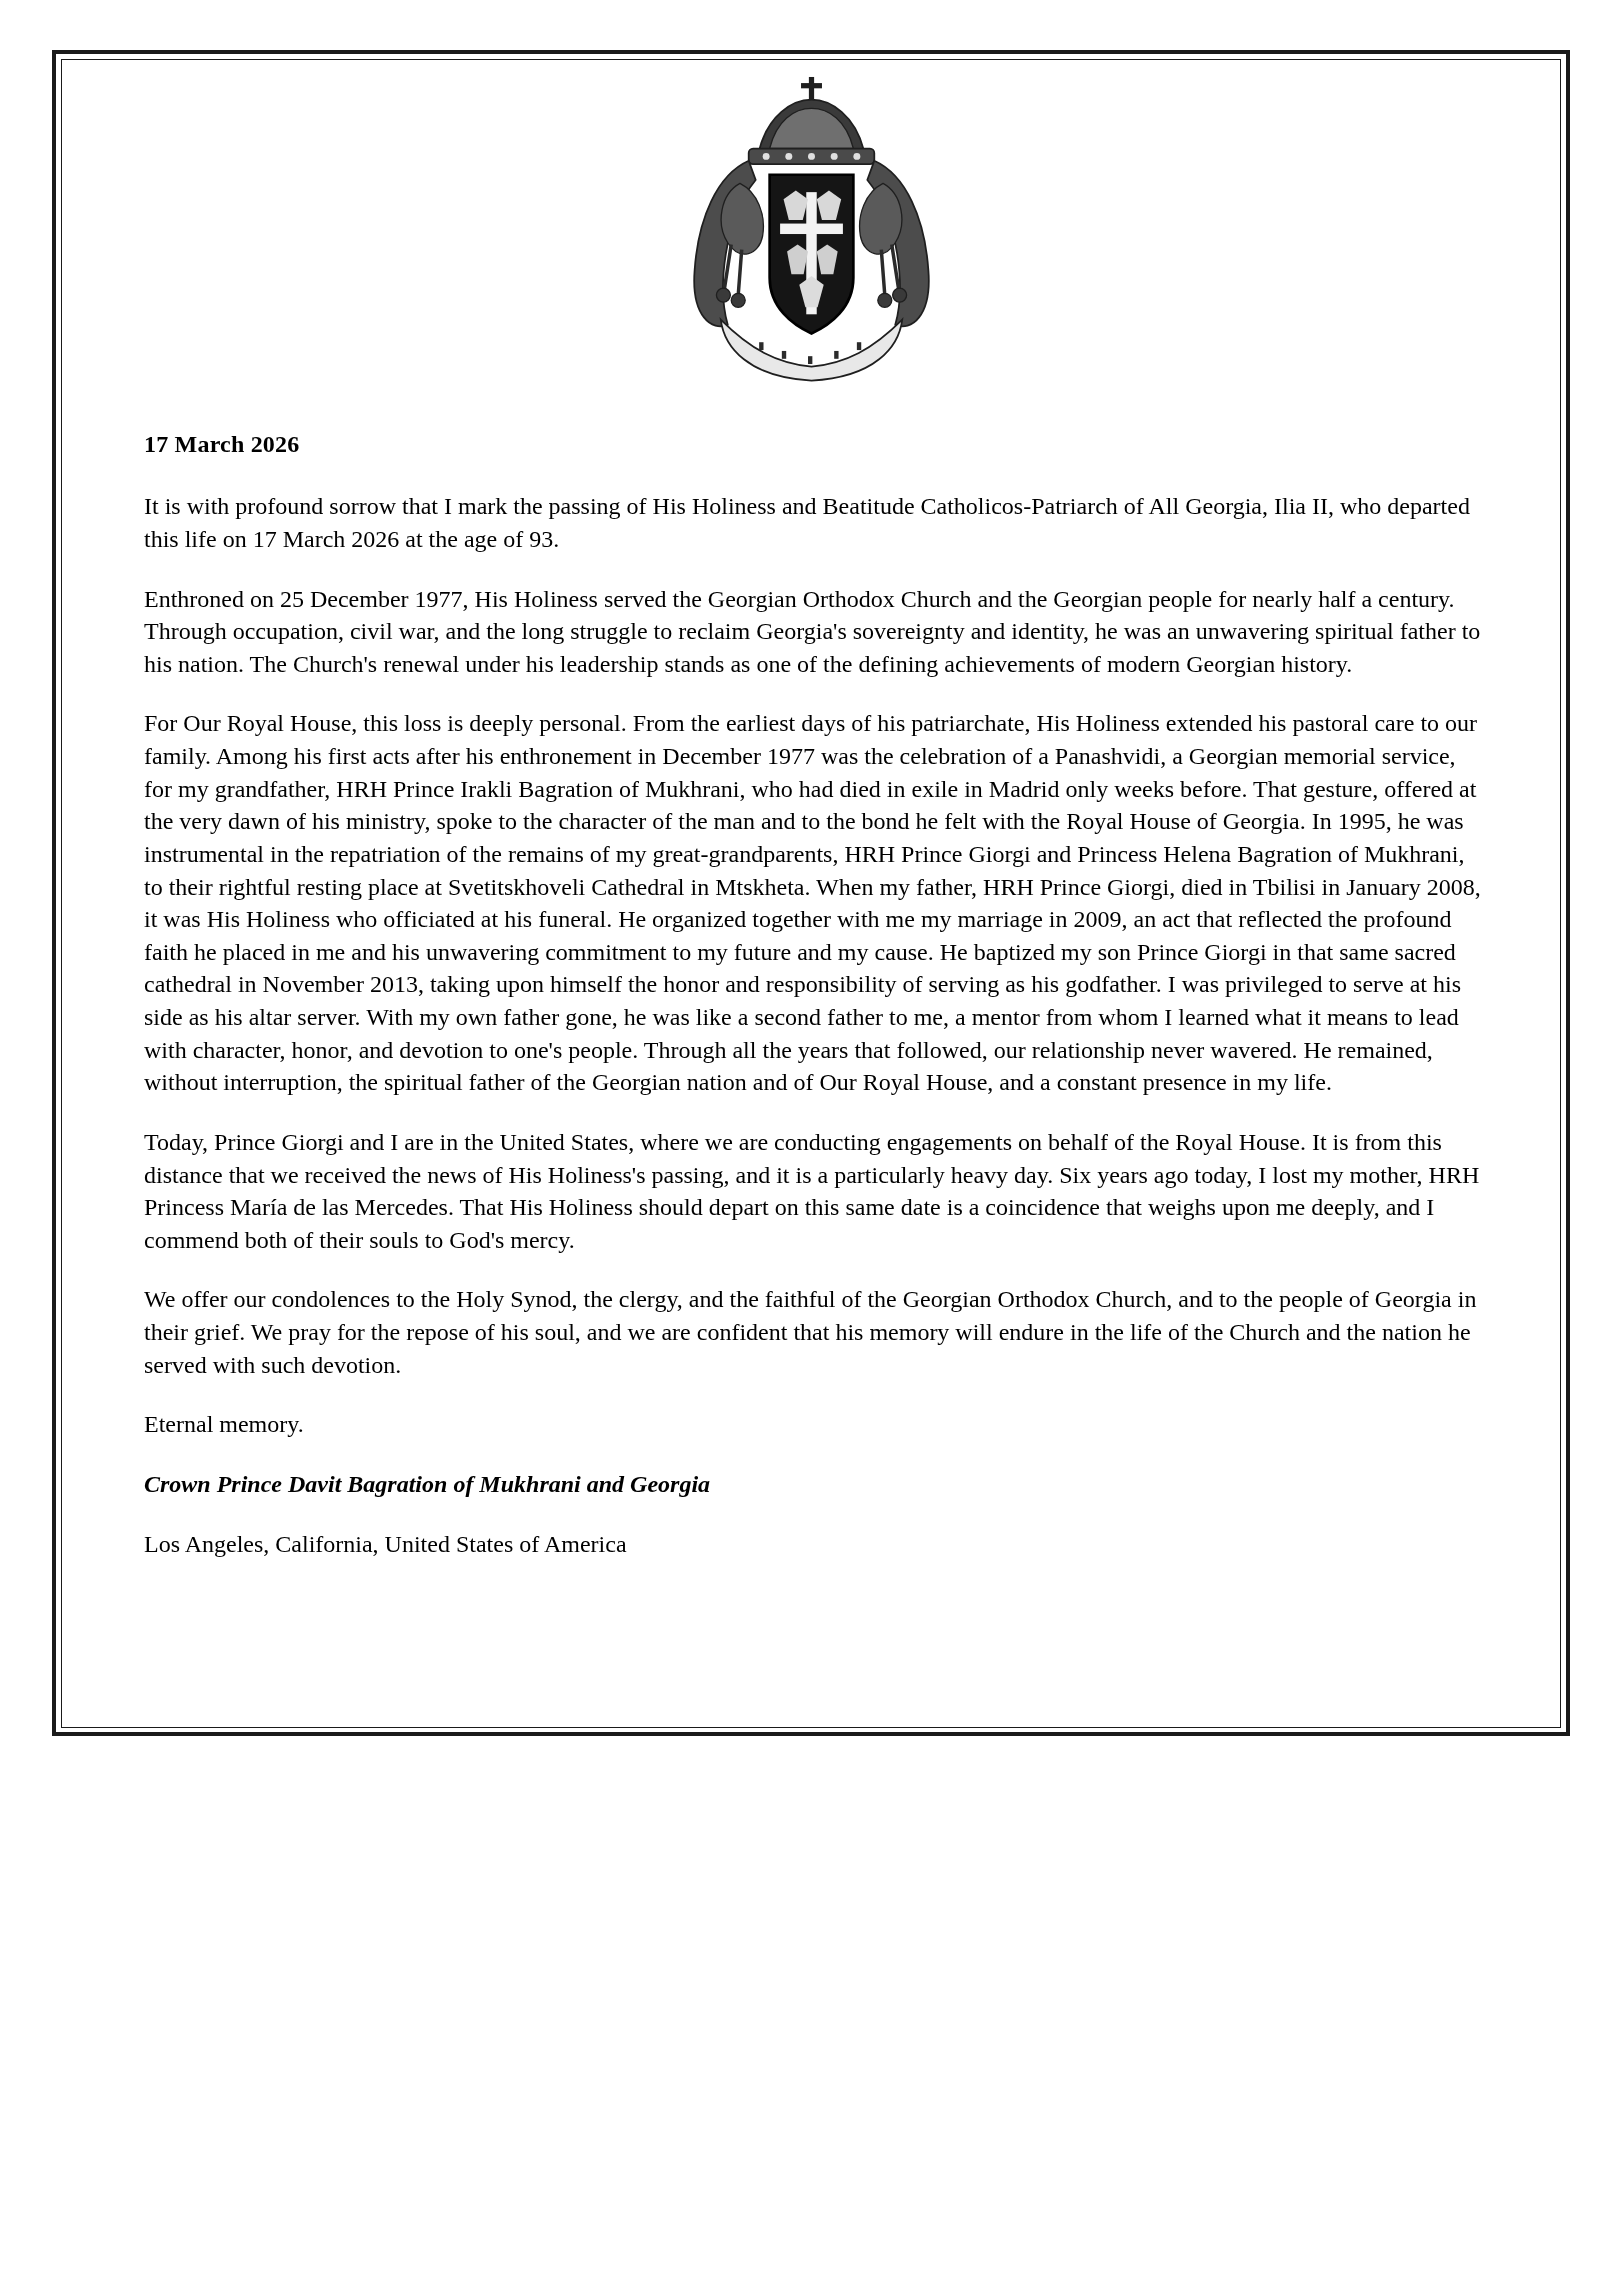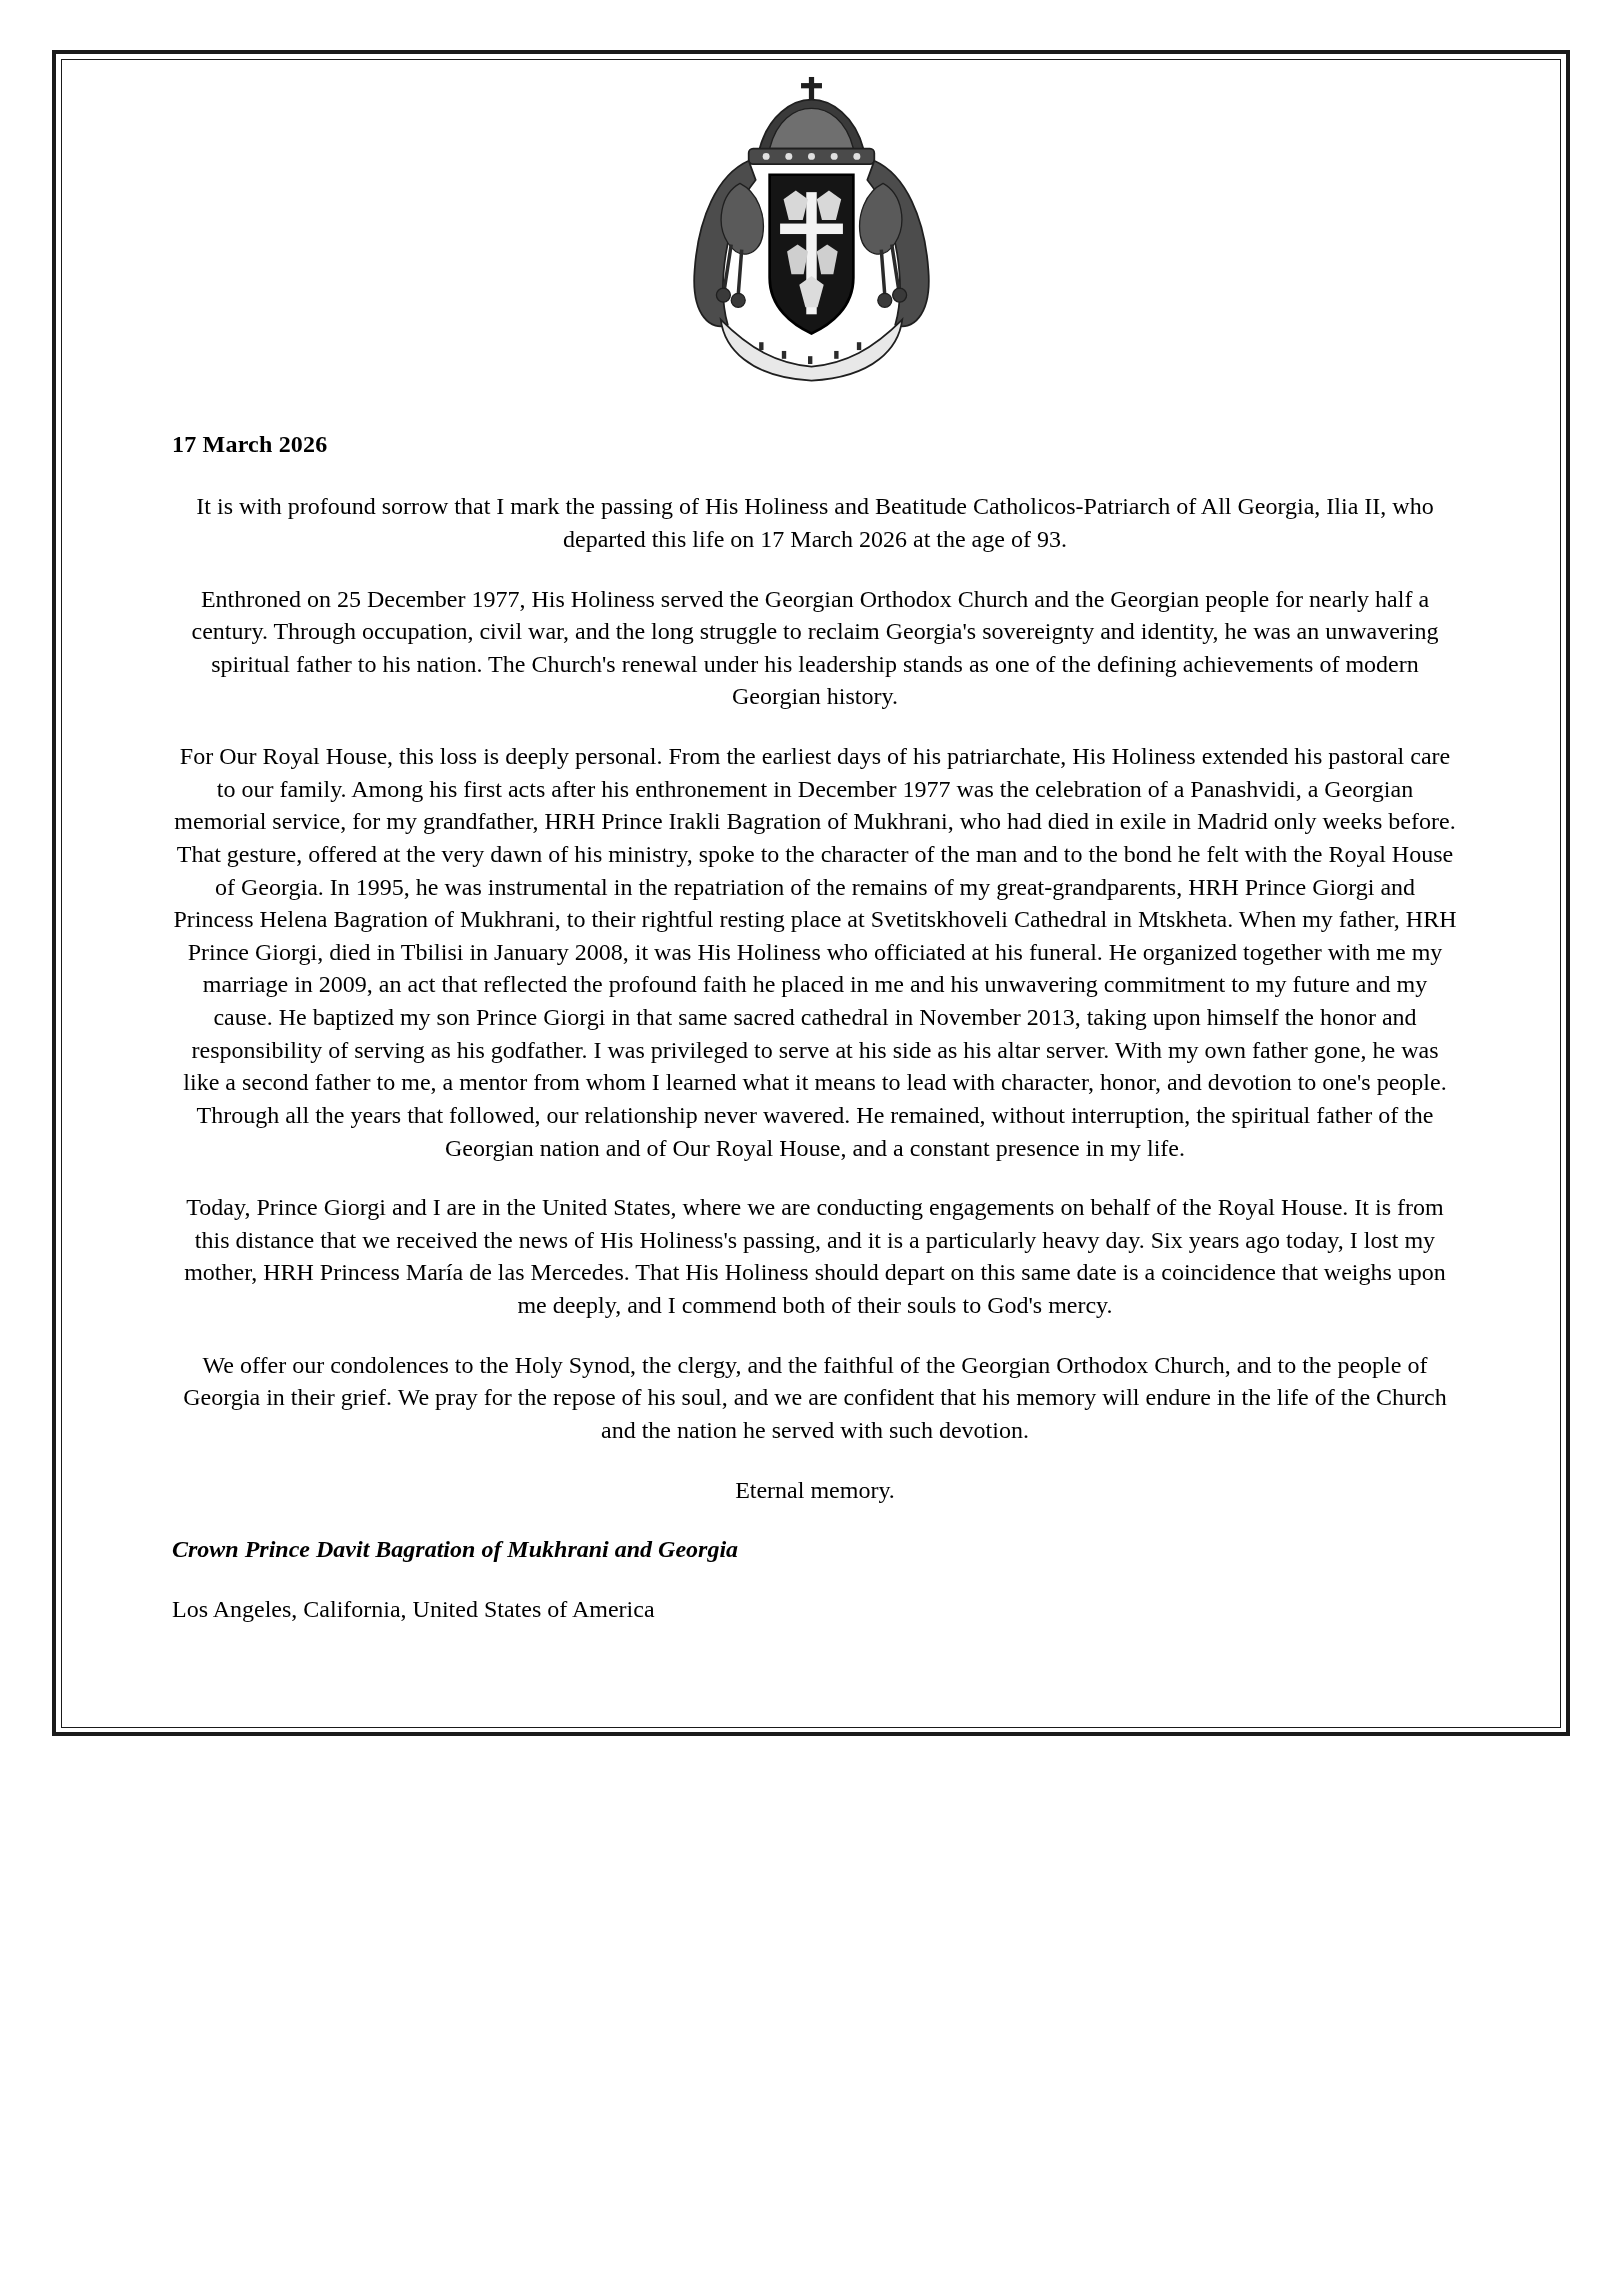--- a/index.html
+++ b/index.html
@@ -12,21 +12,21 @@
     height: 2293px;
     font-family: "Liberation Serif", "DejaVu Serif", serif;
     color: #000000;
   }
   .page {
     position: relative;
     width: 1622px;
     height: 1792px;
     background: #ffffff;
     box-sizing: border-box;
-    padding: 50px 80px;
+    padding: 50px 52px;
   }
   .outer-border {
     position: absolute;
     top: 50px;
     left: 52px;
     right: 52px;
     bottom: 56px;
     border: 4.5px solid #1a1a1a;
     box-sizing: border-box;
   }
@@ -66,21 +66,21 @@
     text-align: left;
   }
   .date {
     font-weight: bold;
     font-size: 24px;
     margin: 0 0 30px 0;
     letter-spacing: 0.2px;
   }
   .para {
     margin: 0 0 27px 0;
-    text-align: center;
+    text-align: left;
   }
   .signature {
     font-weight: bold;
     font-style: italic;
     margin: 4px 0 27px 0;
     font-size: 24px;
   }
   .place {
     margin: 0;
   }

